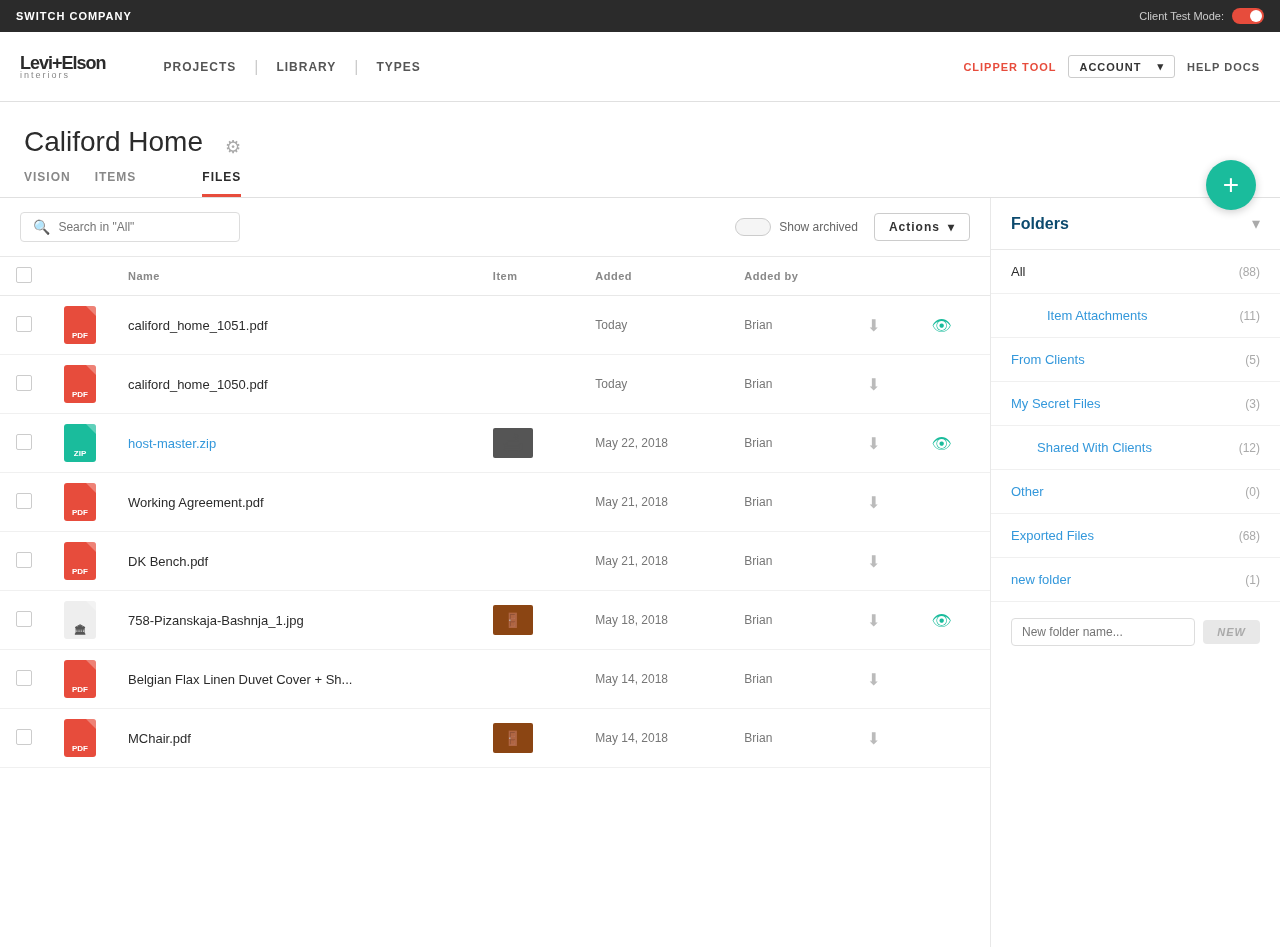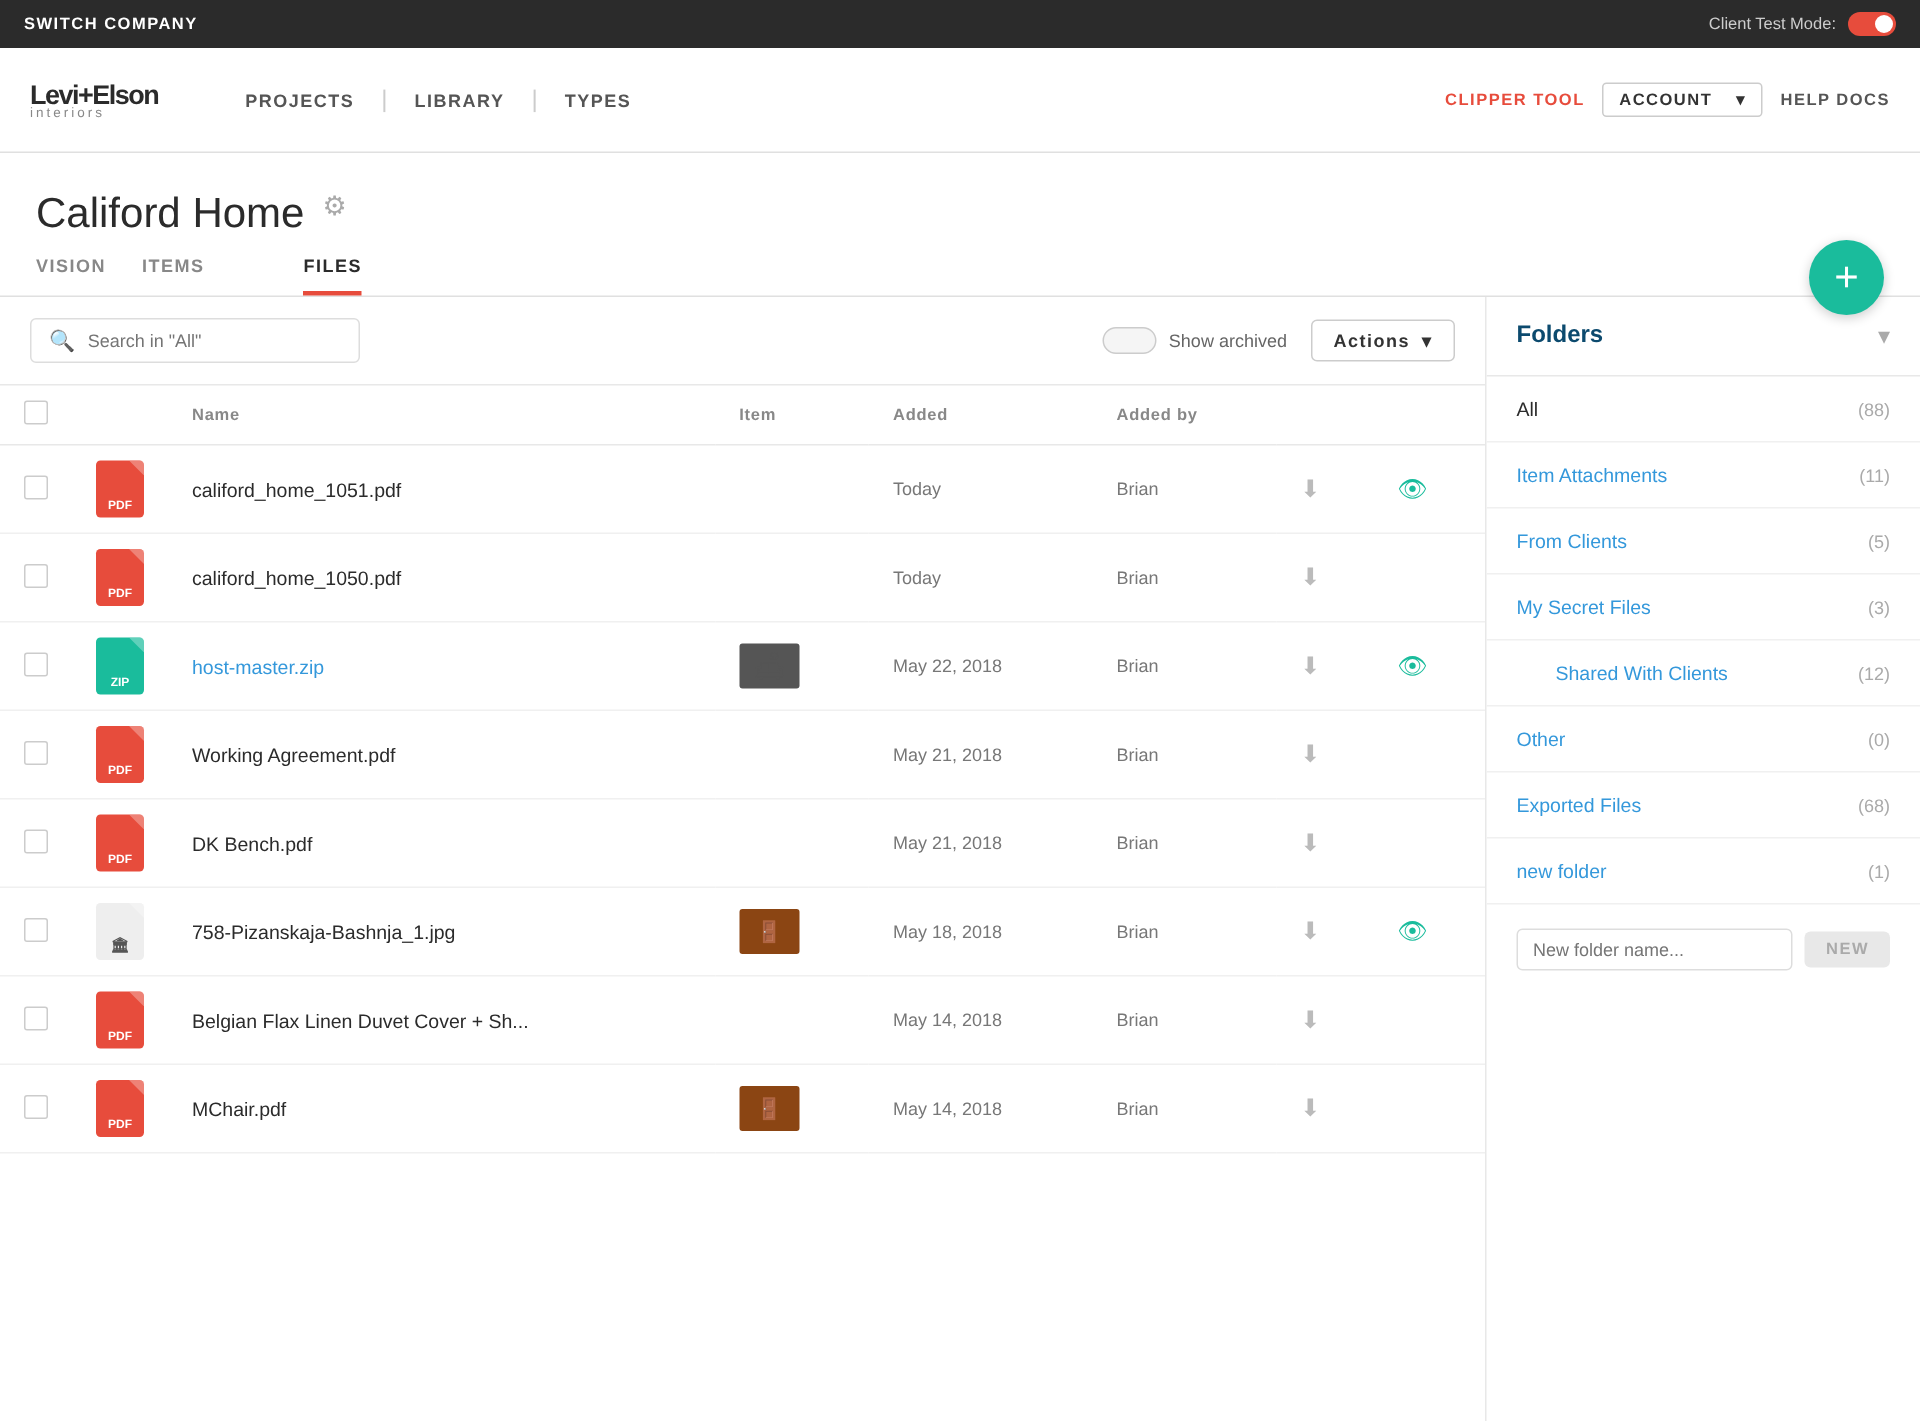--- a/index.html
+++ b/index.html
@@ -49,22 +49,22 @@
       border: 1px solid #ccc; border-radius: 3px; padding: 4px 10px;
       font-size: 11px; font-weight: bold; letter-spacing: 1px; cursor: pointer;
       display: flex; align-items: center; gap: 16px; background: #fff;
     }
     .help-docs { font-size: 11px; font-weight: bold; letter-spacing: 1px; cursor: pointer; color: #555; }
 
     
     .page-header {
       padding: 24px 24px 0 24px;
       display: flex;
-      align-items: flex-start;
-      gap: 12px;
+      align-items: flex-end;
+      gap: 22px;
     }
     .page-title { font-size: 28px; font-weight: 300; color: #2b2b2b; }
     .gear-icon { color: #aaa; font-size: 18px; cursor: pointer; }
 
     
     .page-tabs {
       padding: 12px 24px 0 24px;
       display: flex;
       gap: 24px;
       border-bottom: 1px solid #e0e0e0;
@@ -172,21 +172,21 @@
     .folder-name-blue { color: #3498db; }
     .new-folder-form {
       padding: 16px 20px; display: flex; gap: 8px; align-items: center;
     }
     .new-folder-input {
       flex: 1; border: 1px solid #ddd; border-radius: 4px; padding: 6px 10px;
       font-size: 12px; color: #999; outline: none;
     }
     .new-folder-btn {
       background: #e8e8e8; border: none; border-radius: 4px; padding: 6px 14px;
-      font-size: 11px; font-weight: bold; color: #aaa; cursor: pointer; letter-spacing: 1px;
+      font-size: 11px; font-weight: bold; color: #aaa; cursor: pointer; letter-spacing: 1px; font-style: italic;
     }
 
     
     .cb { width: 16px; height: 16px; border: 1px solid #ccc; border-radius: 2px; cursor: pointer; background: #fff; display: inline-block; }
   </style>
 </head>
 <body>
 
 <div class="top-bar">
   <span class="top-bar-left">SWITCH COMPANY</span>
@@ -385,21 +385,21 @@
     <div class="sidebar-header">
       <span class="sidebar-title">Folders</span>
       <span class="sidebar-collapse">▾</span>
     </div>
     <div id="folder-list">
         <div class="folder-item">
           <span class="folder-name" style="color: rgb(43, 43, 43);">All</span>
           <span class="folder-count">(88)</span>
         </div>
         <div class="folder-item">
-          <span class="folder-name folder-name-blue" style="color: rgb(52, 152, 219);">Item Attachments</span>
+          <span class="folder-name folder-name-blue" style="color: rgb(52, 152, 219); margin-left: 36px;">Item Attachments</span>
           <span class="folder-count">(11)</span>
         </div>
         <div class="folder-item">
           <span class="folder-name folder-name-blue" style="color: rgb(52, 152, 219);">From Clients</span>
           <span class="folder-count">(5)</span>
         </div>
         <div class="folder-item">
           <span class="folder-name folder-name-blue" style="color: rgb(52, 152, 219);">My Secret Files</span>
           <span class="folder-count">(3)</span>
         </div>

